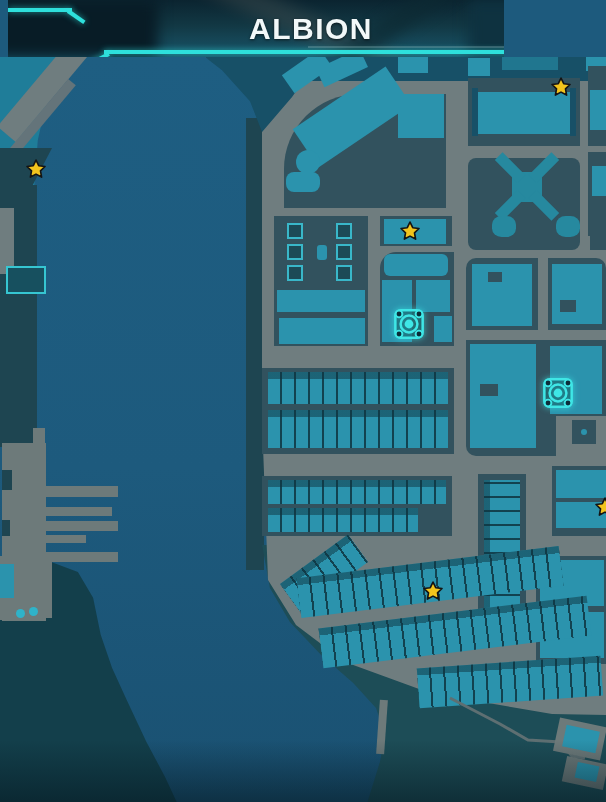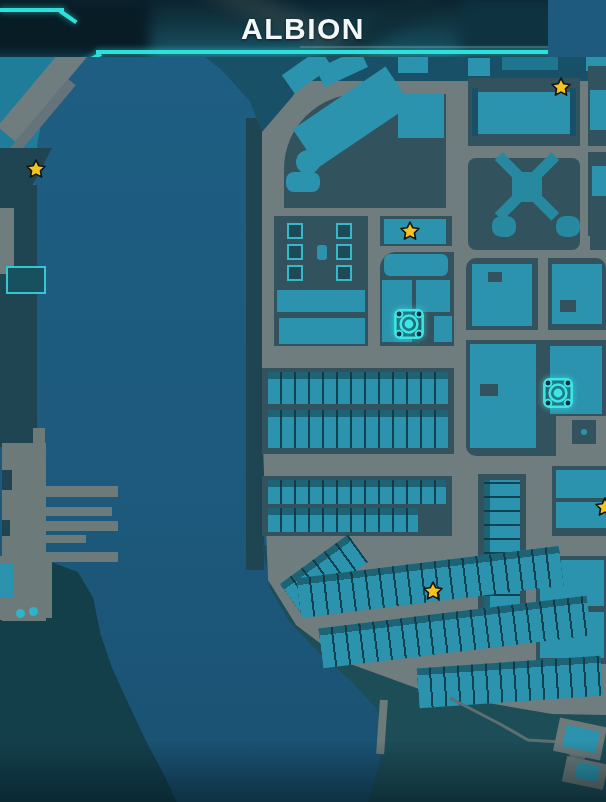--- a/index.html
+++ b/index.html
@@ -26,21 +26,21 @@
   .houses-v{background-color:var(--building);
     background-image:repeating-linear-gradient(0deg,rgba(14,52,64,0) 0 12px,rgba(14,52,64,.85) 12px 14px),
     linear-gradient(90deg,rgba(14,52,64,.5) 0 6px,rgba(14,52,64,0) 6px);}
   .r50{border-radius:50%;}
   .marker-star{width:22px;height:22px;margin-left:-11px;margin-top:-11px;cursor:pointer;}
   .marker-star svg{width:100%;height:100%;display:block;}
   .marker-landmark{width:42px;height:42px;margin-left:-21px;margin-top:-21px;cursor:pointer;
     filter:drop-shadow(0 0 3px rgba(60,230,230,.75));}
   .marker-landmark svg{width:100%;height:100%;display:block;}
   
-  #header{left:0;top:0;width:548px;height:57px;overflow:hidden;
+  #header{left:8px;top:0;width:496px;height:57px;overflow:hidden;
     background:linear-gradient(180deg,#0b2430 0%,#123844 45%,#19566b 100%);}
   #header .streak{filter:blur(7px);}
   #title{left:0;top:8px;width:606px;height:42px;line-height:42px;text-align:center;
     color:#f2f8f9;font-size:30px;font-weight:800;letter-spacing:1.5px;
     text-shadow:0 1px 3px rgba(0,0,0,.6);}
   .accent{background:var(--accent);box-shadow:0 0 6px rgba(46,224,220,.65);}
 </style>
 </head>
 <body>
 

